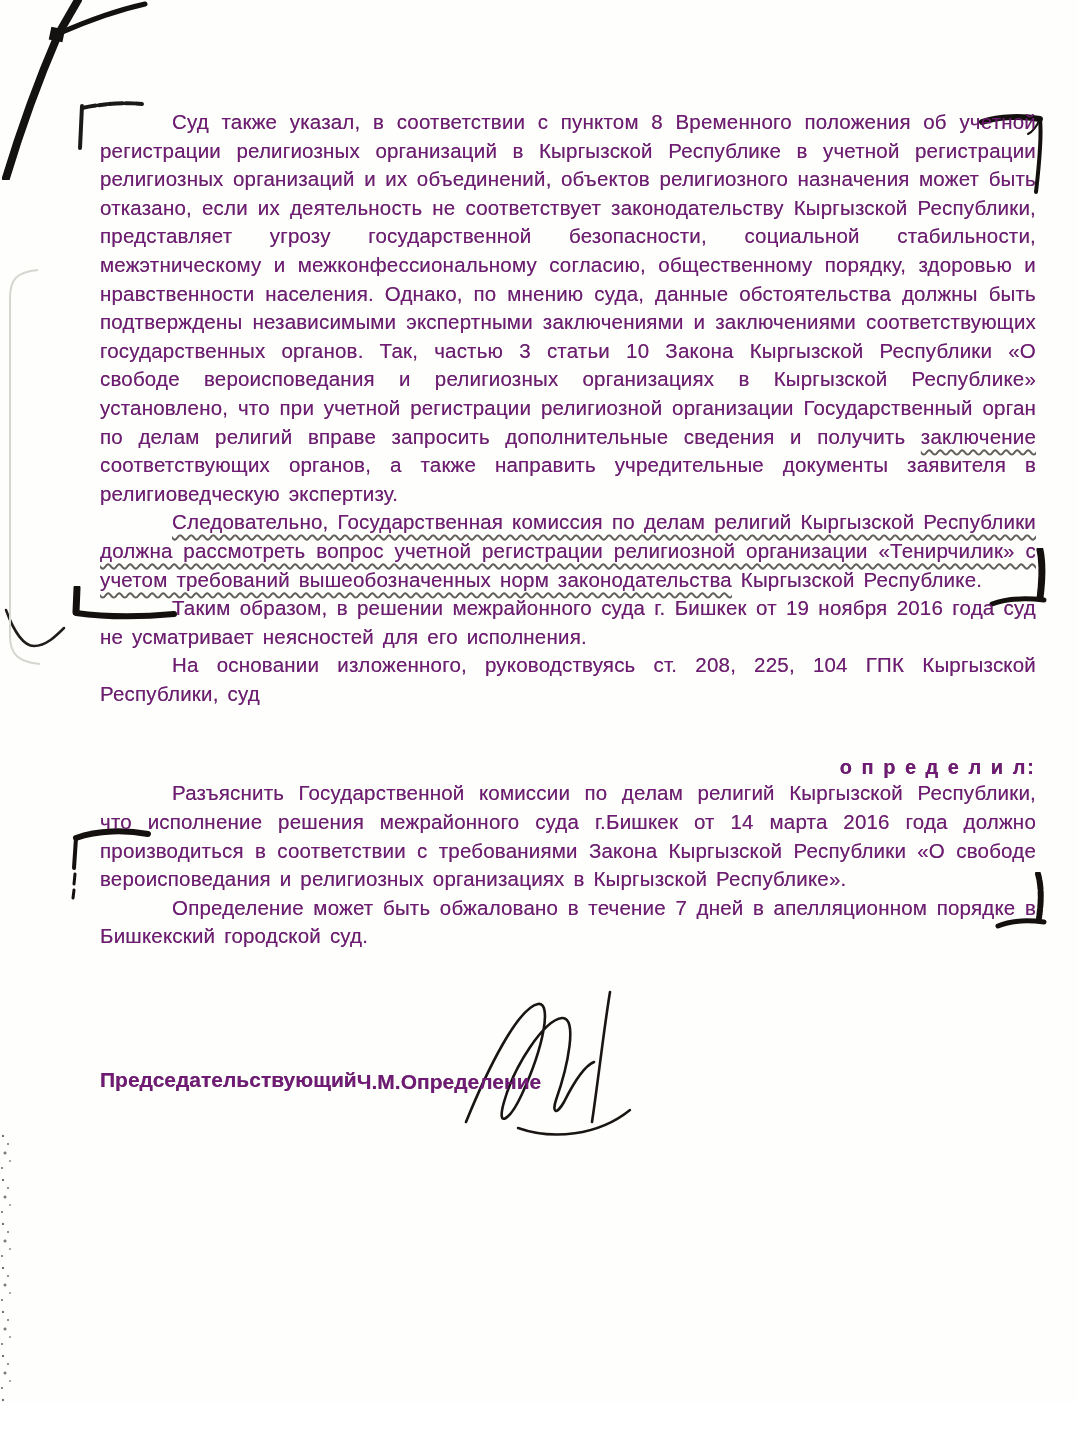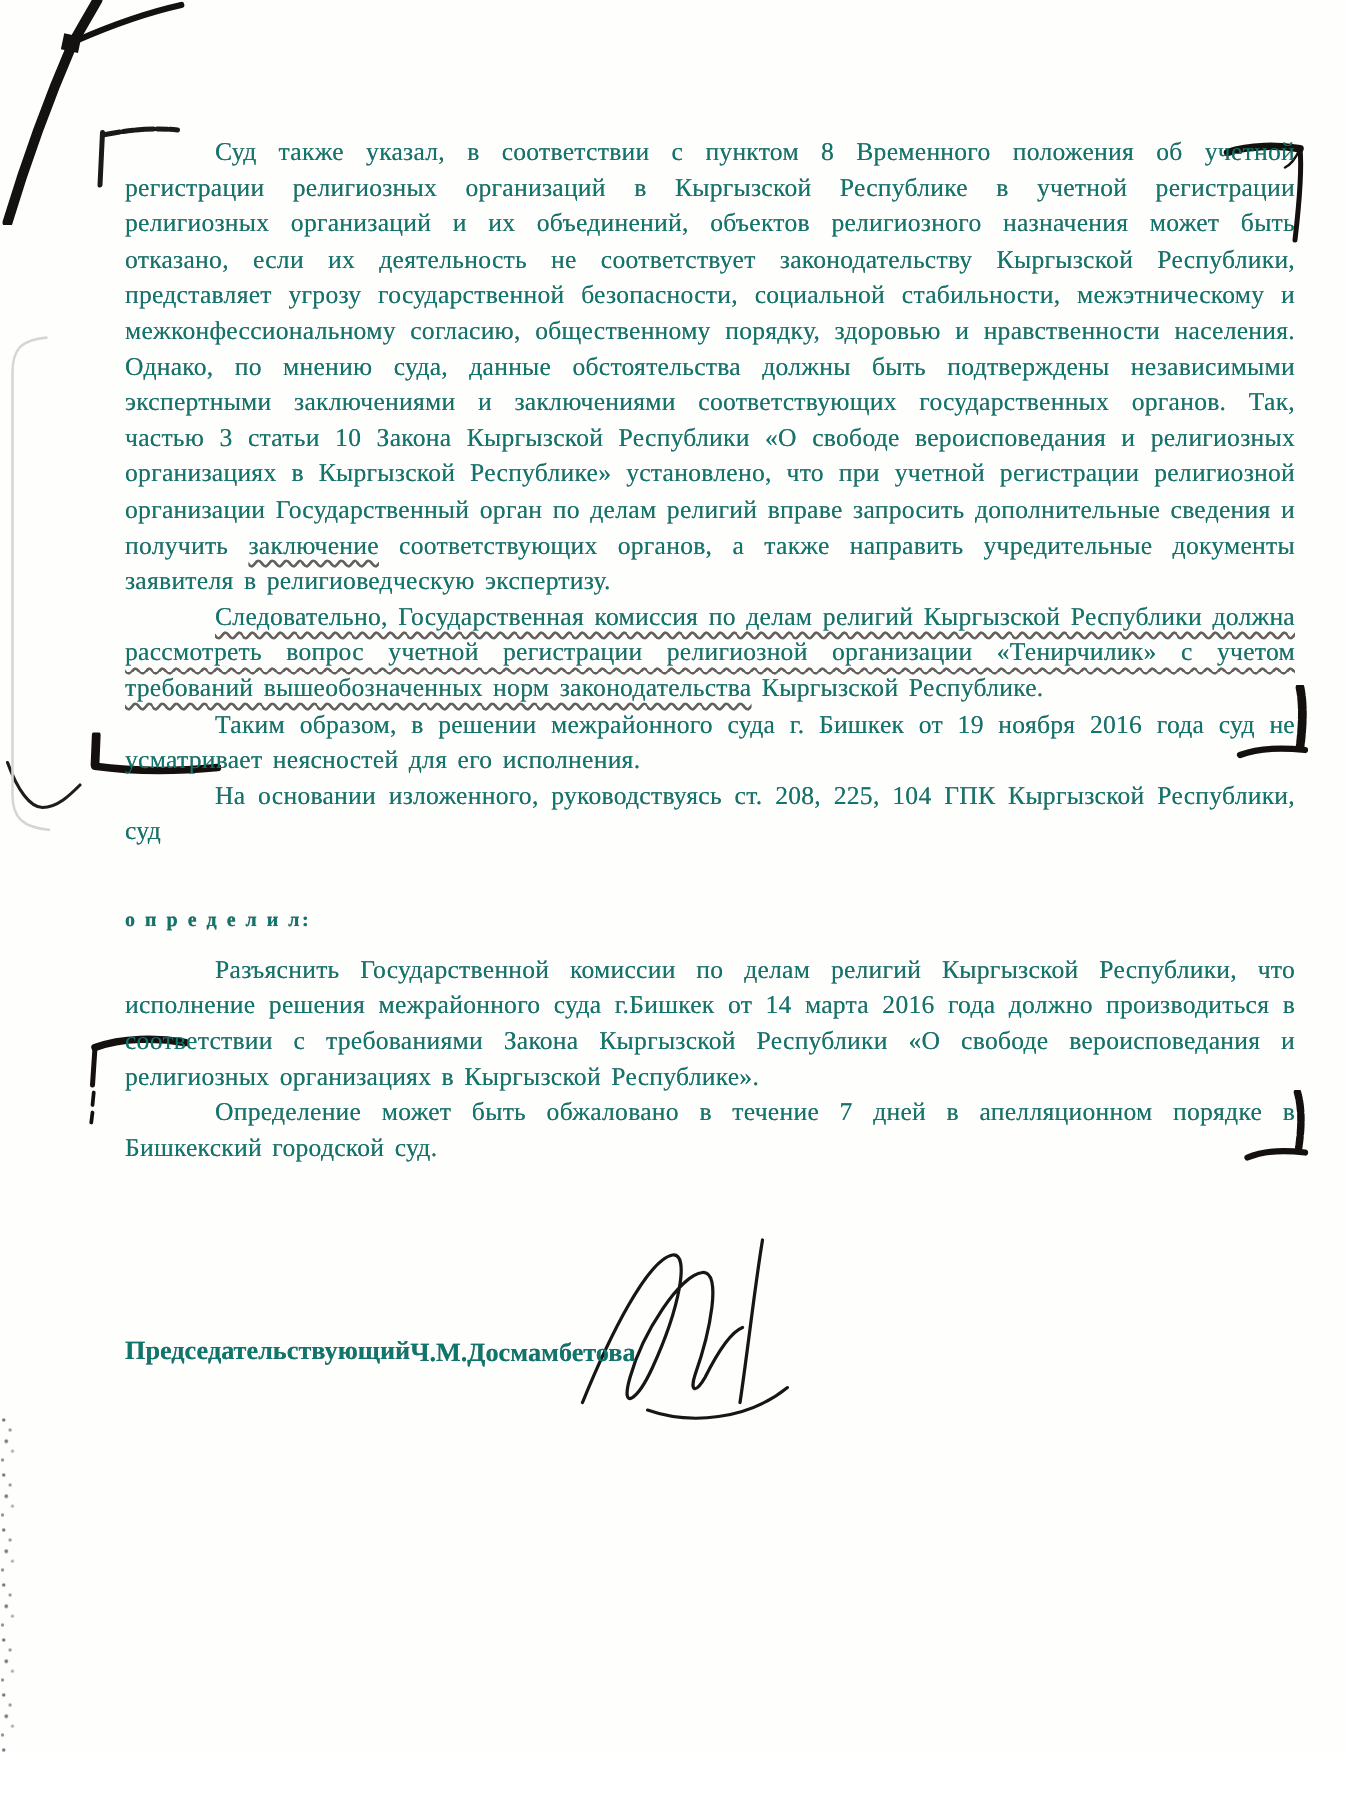--- a/index.html
+++ b/index.html
@@ -6,22 +6,22 @@
     margin: 0;
     padding: 0;
     background: #ffffff;
   }
   .paper {
     position: relative;
     width: 1078px;
     height: 1402px;
     background: #fefefd;
     overflow: hidden;
-    font-family: Liberation Serif, serif;
-    color: #0f766e;
+    font-family: Liberation Sans, sans-serif;
+    color: #701a75;
   }
   .content {
     position: absolute;
     left: 100px;
     top: 108px;
     width: 936px;
   }
   p.para {
     margin: 0;
     font-size: 20.5px;
@@ -33,23 +33,23 @@
     text-shadow: 0 0 0.5px rgba(30,25,20,0.55);
   }
   .pencil-underline {
     text-decoration: underline;
     text-decoration-style: wavy;
     text-decoration-color: rgba(75,70,66,0.55);
     text-decoration-thickness: 1.6px;
     text-underline-offset: 5px;
   }
   .heading {
-    margin: 48px 0 16px 0;
-    text-align: left;
-    font-size: 16px;
+    margin: 48px 0 0 0;
+    text-align: right;
+    font-size: 20px;
     font-weight: bold;
     letter-spacing: 2px;
     text-shadow: 0 0 0.6px rgba(20,18,16,0.7);
   }
   .after-heading { margin-top: 52px; }
   .sig-row {
     position: absolute;
     left: 100px;
     top: 1052px;
     width: 936px;
@@ -169,16 +169,16 @@
     <p class="heading">о п р е д е л и л:</p>
 
     <p class="para after-heading">Разъяснить Государственной комиссии по делам религий Кыргызской Республики, что исполнение решения межрайонного суда г.Бишкек от 14 марта 2016 года должно производиться в соответствии с требованиями Закона Кыргызской Республики «О свободе вероисповедания и религиозных организациях в Кыргызской Республике».</p>
 
     <p class="para">Определение может быть обжаловано в течение 7 дней в апелляционном порядке в Бишкекский городской суд.</p>
 
   </div>
 
   <div class="sig-row">
     <span class="sig-role">Председательствующий</span>
-    <span class="sig-name">Ч.М.Досмамбетова</span>
+    <span class="sig-name">Ч.М.Определение</span>
   </div>
 
 </div>
 
 </body></html>

